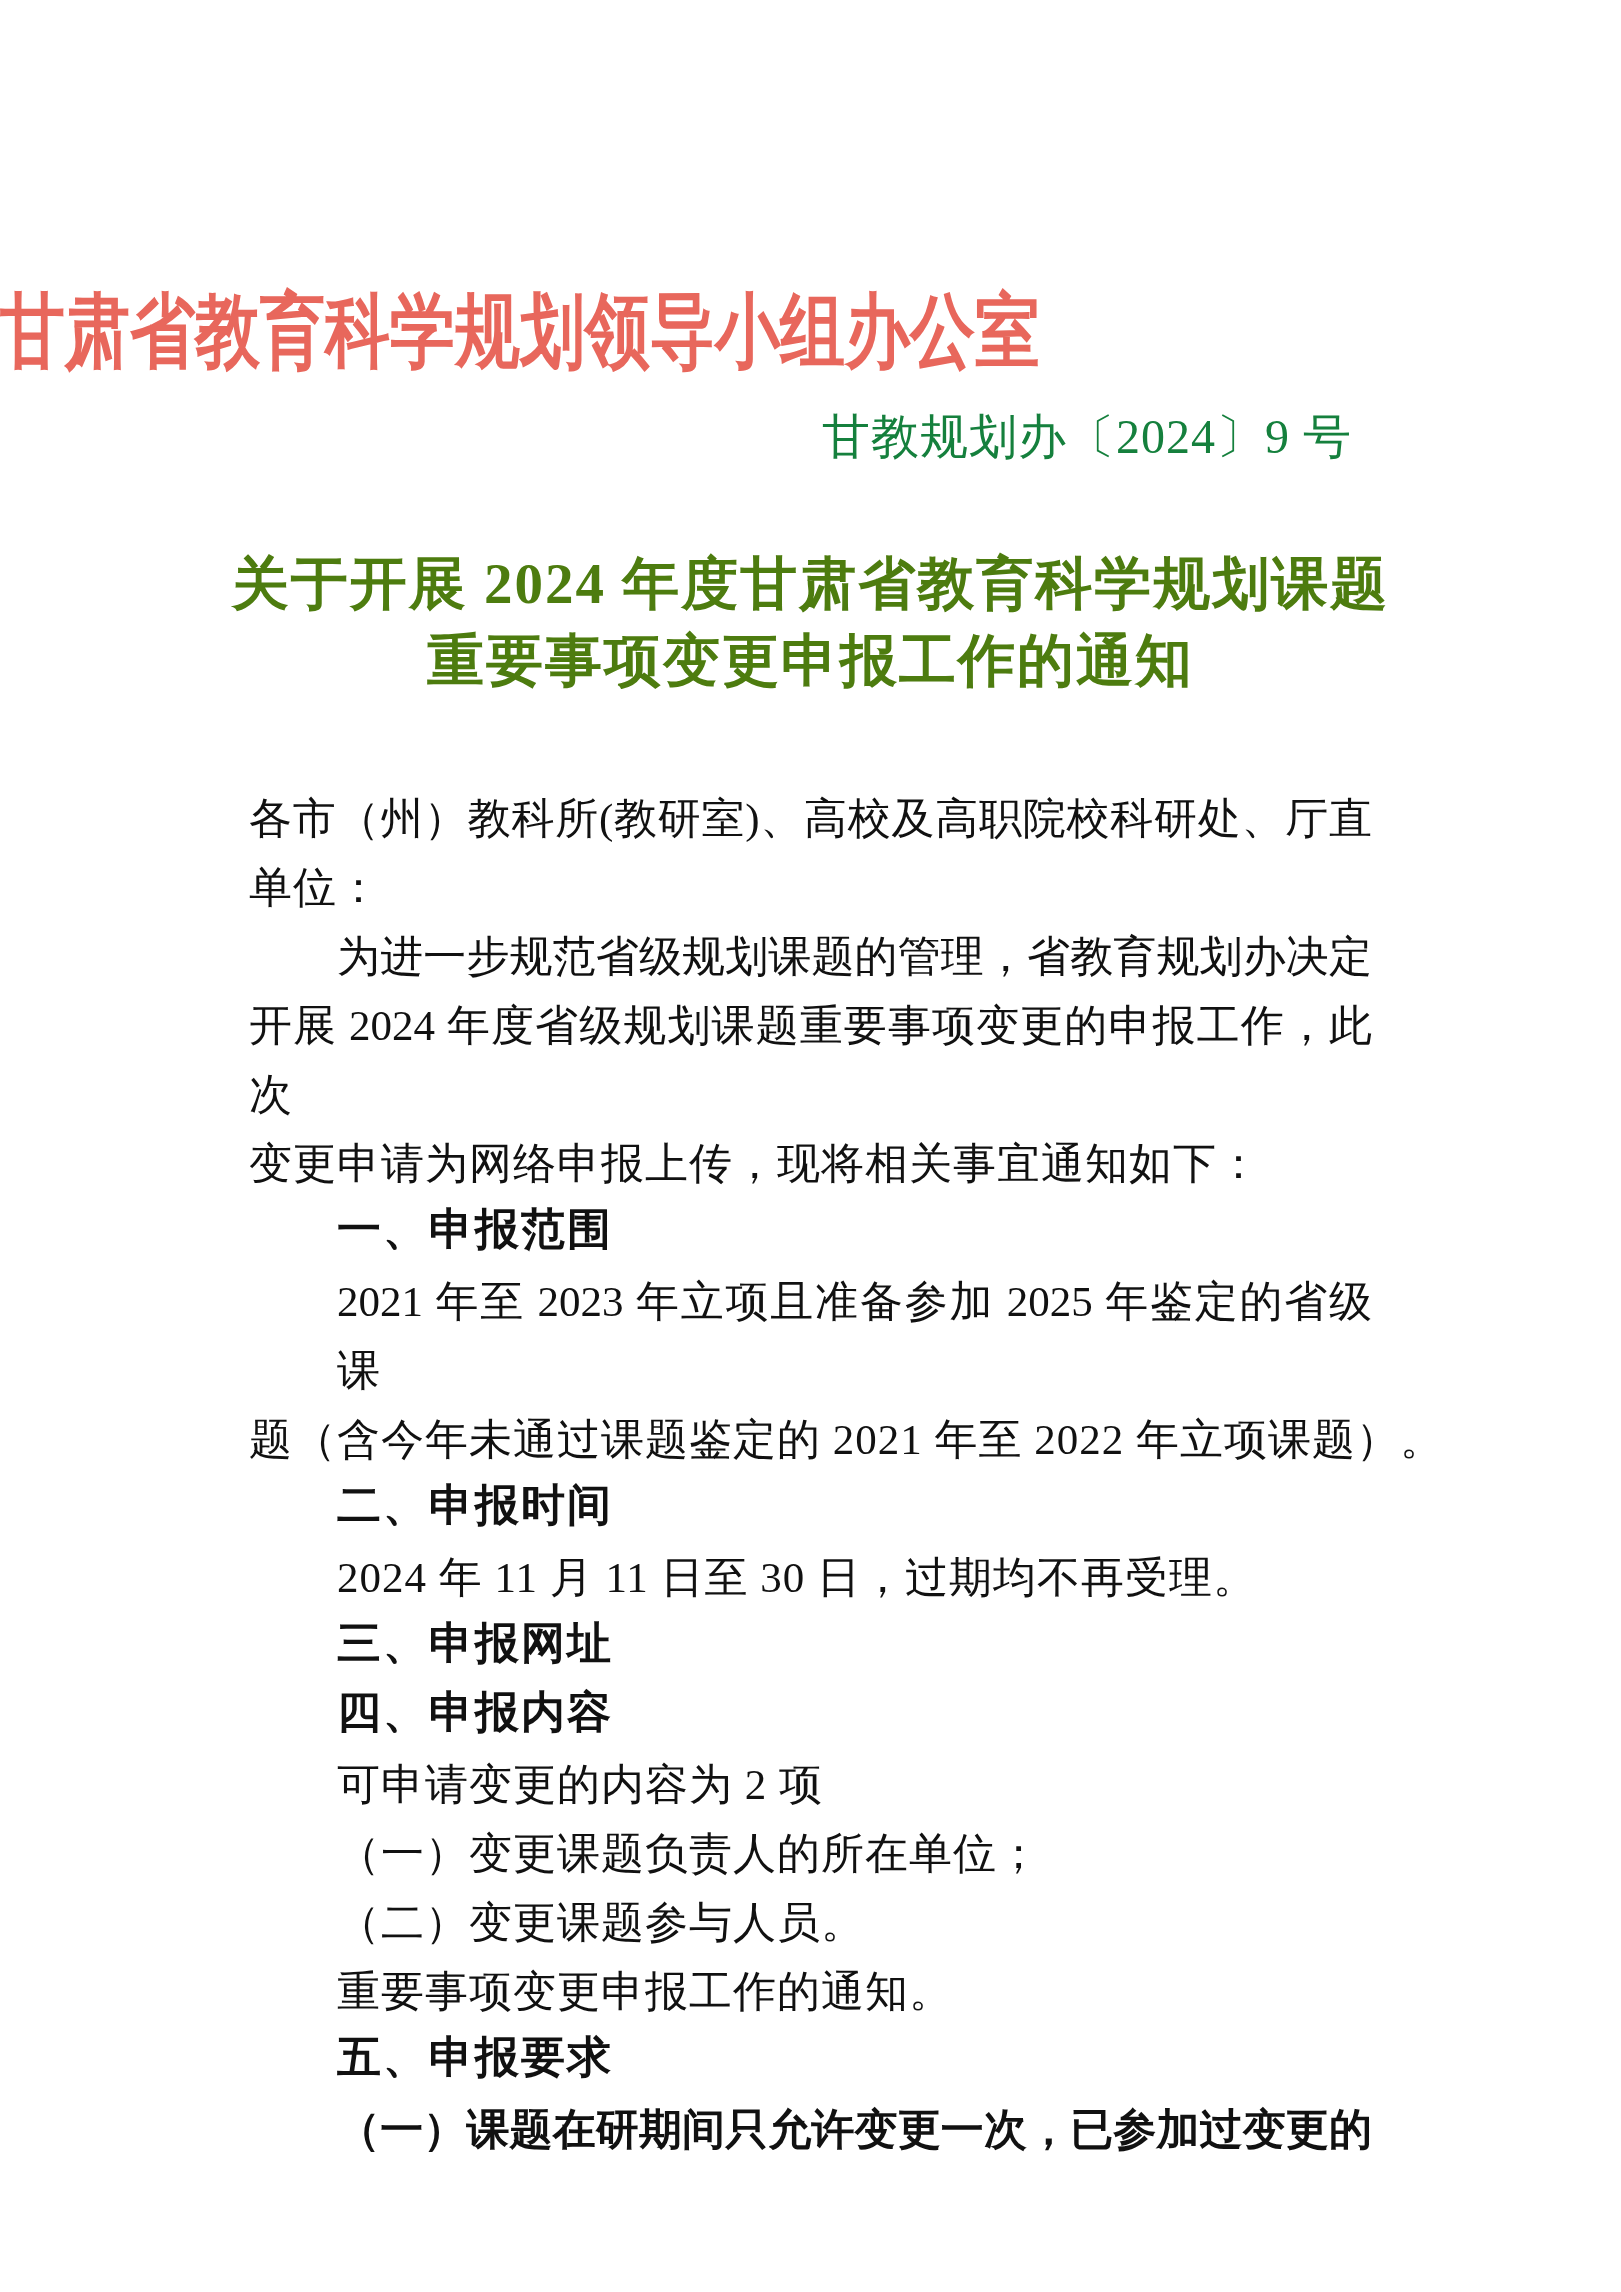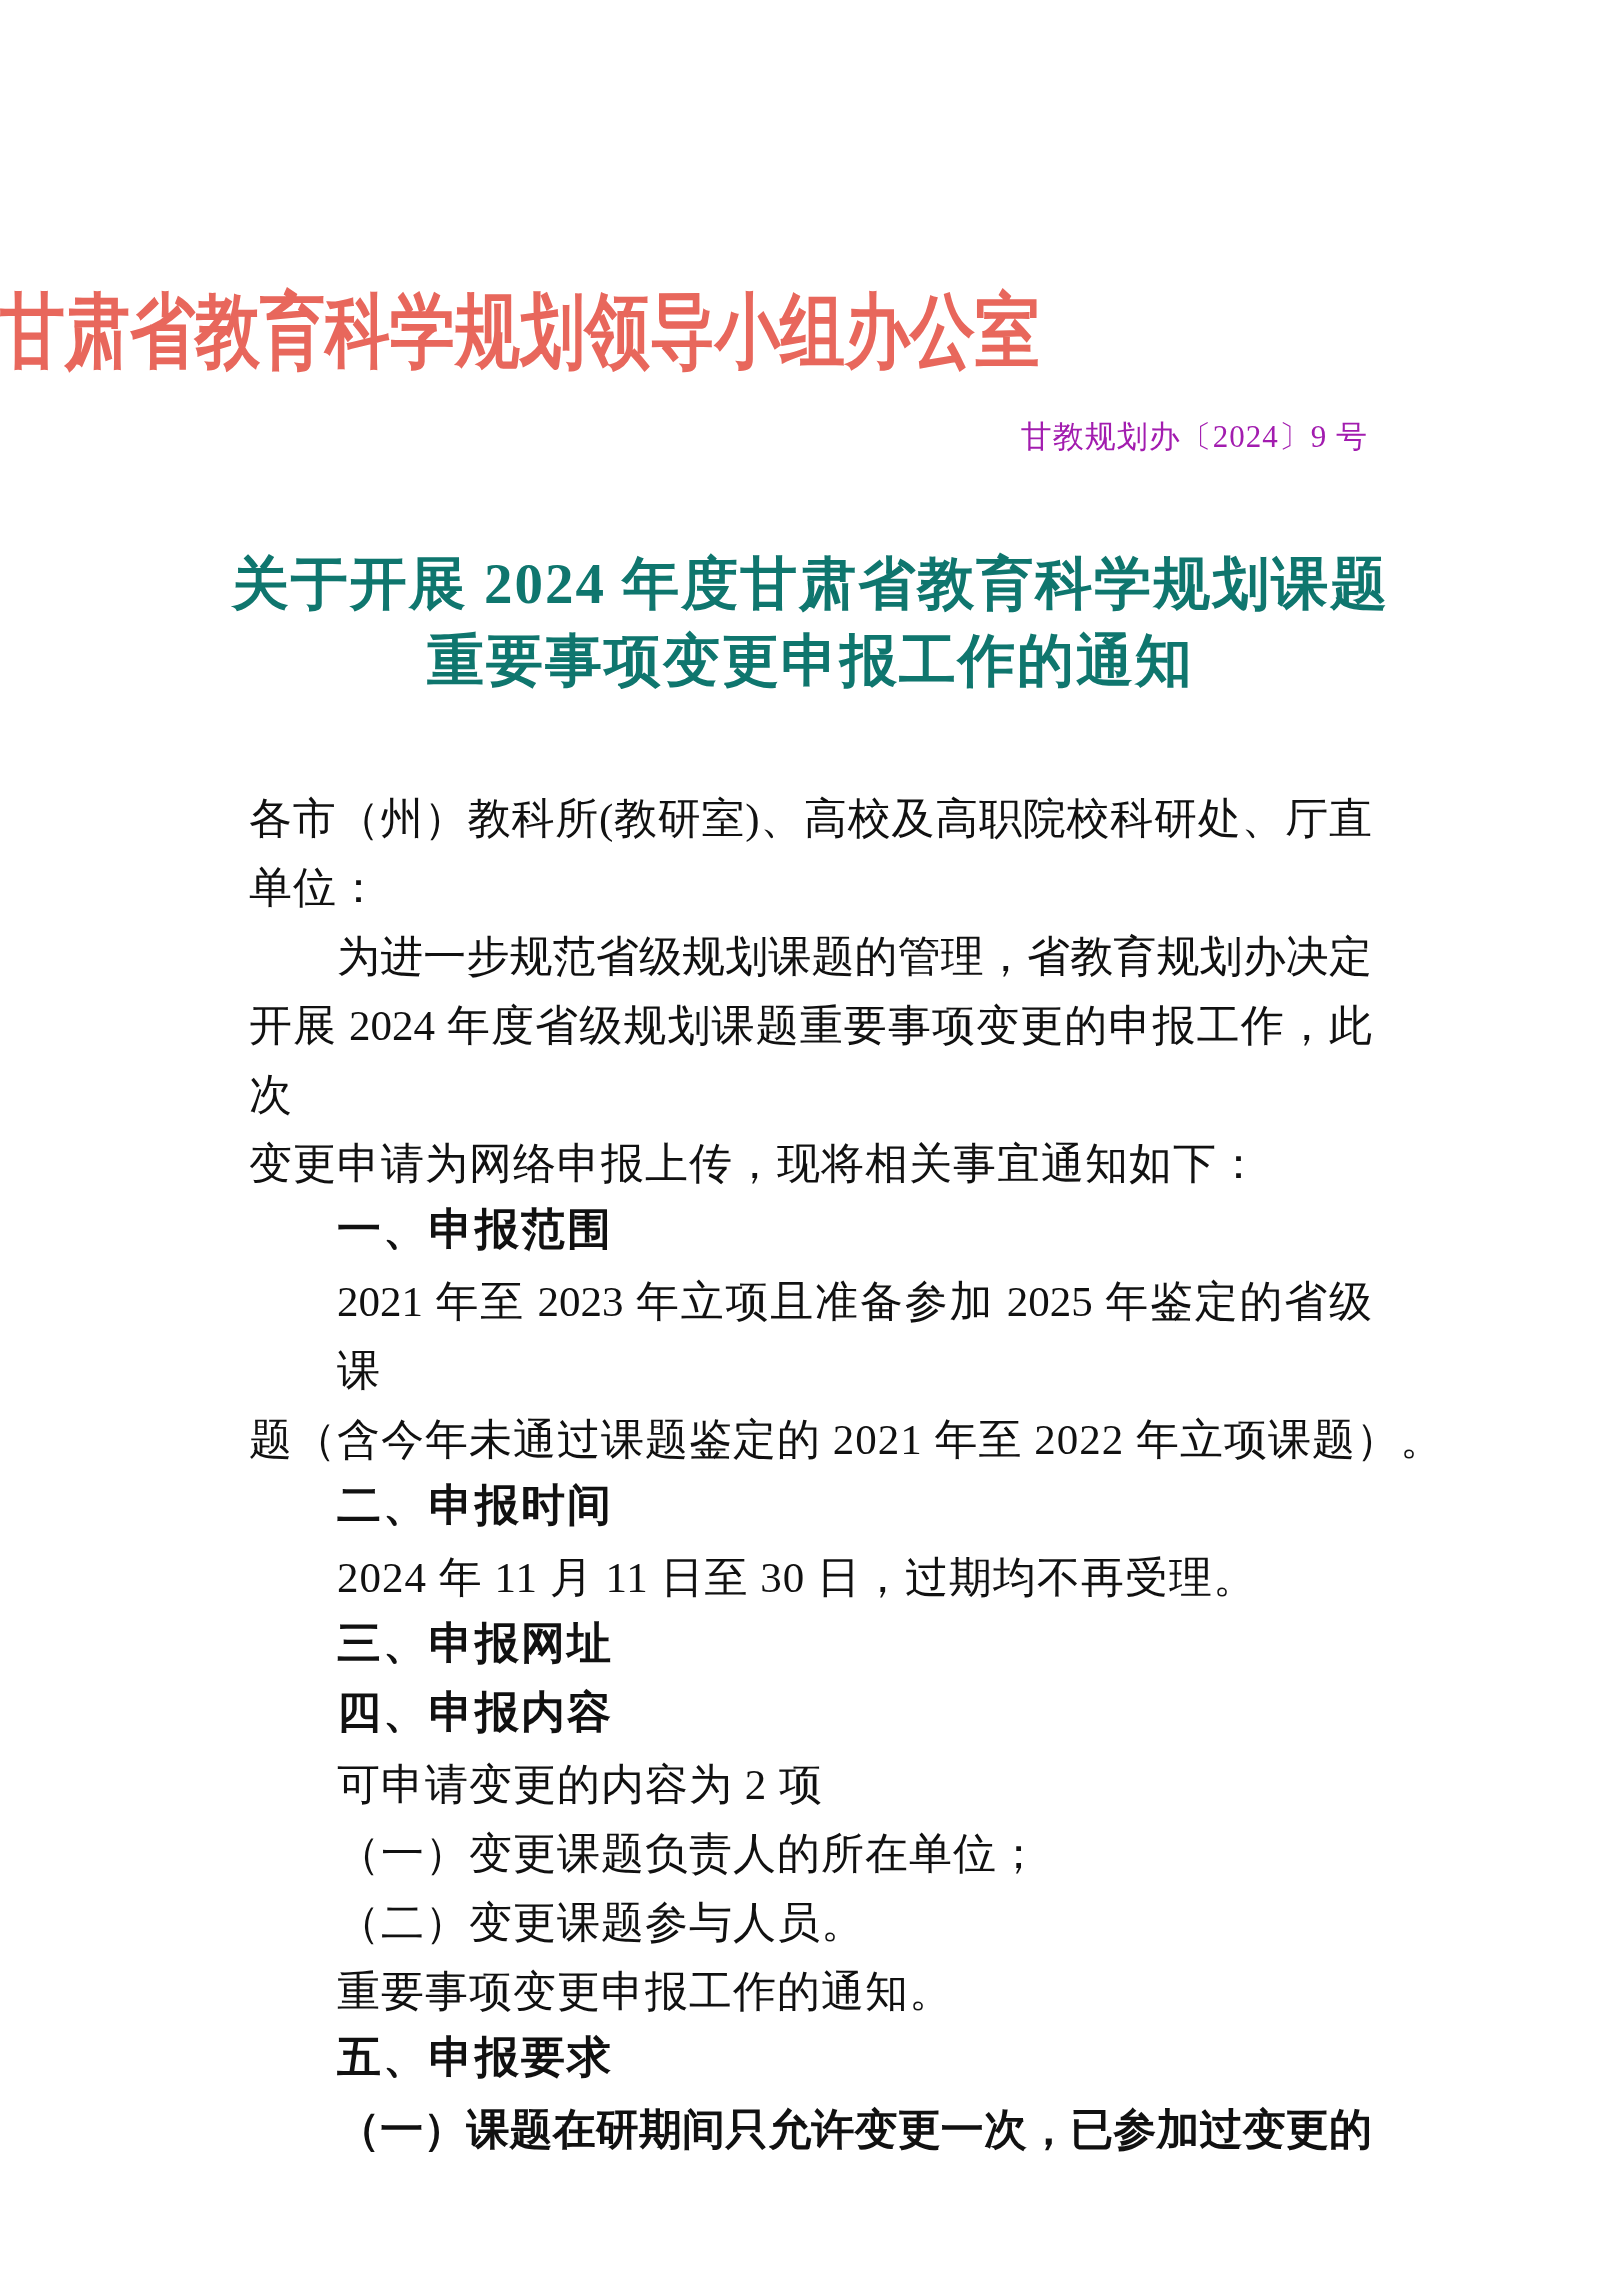--- a/index.html
+++ b/index.html
@@ -26,38 +26,38 @@
     font-weight: 700;
     color: #E8675C;
     letter-spacing: 0px;
     transform: scaleY(1.25);
     transform-origin: center;
     font-family: "Liberation Serif", "DejaVu Serif", serif;
   }
   .doc-number {
     position: absolute;
     top: 410px;
-    right: 253px;
-    font-size: 31px;
+    right: 269px;
+    font-size: 48px;
     line-height: 53px;
     letter-spacing: 1px;
-    color: #a21caf;
+    color: #15803d;
     white-space: nowrap;
   }
   .doc-title {
     position: absolute;
     top: 545px;
     left: 0;
     width: 100%;
     text-align: center;
     font-size: 57px;
     font-weight: 700;
     line-height: 77px;
     letter-spacing: 2px;
-    color: #0f766e;
+    color: #4d7c0f;
   }
   .body-block {
     position: absolute;
     top: 784px;
     left: 249px;
     width: 1123px;
     font-size: 43px;
     line-height: 69px;
     letter-spacing: 1px;
     color: #111111;

